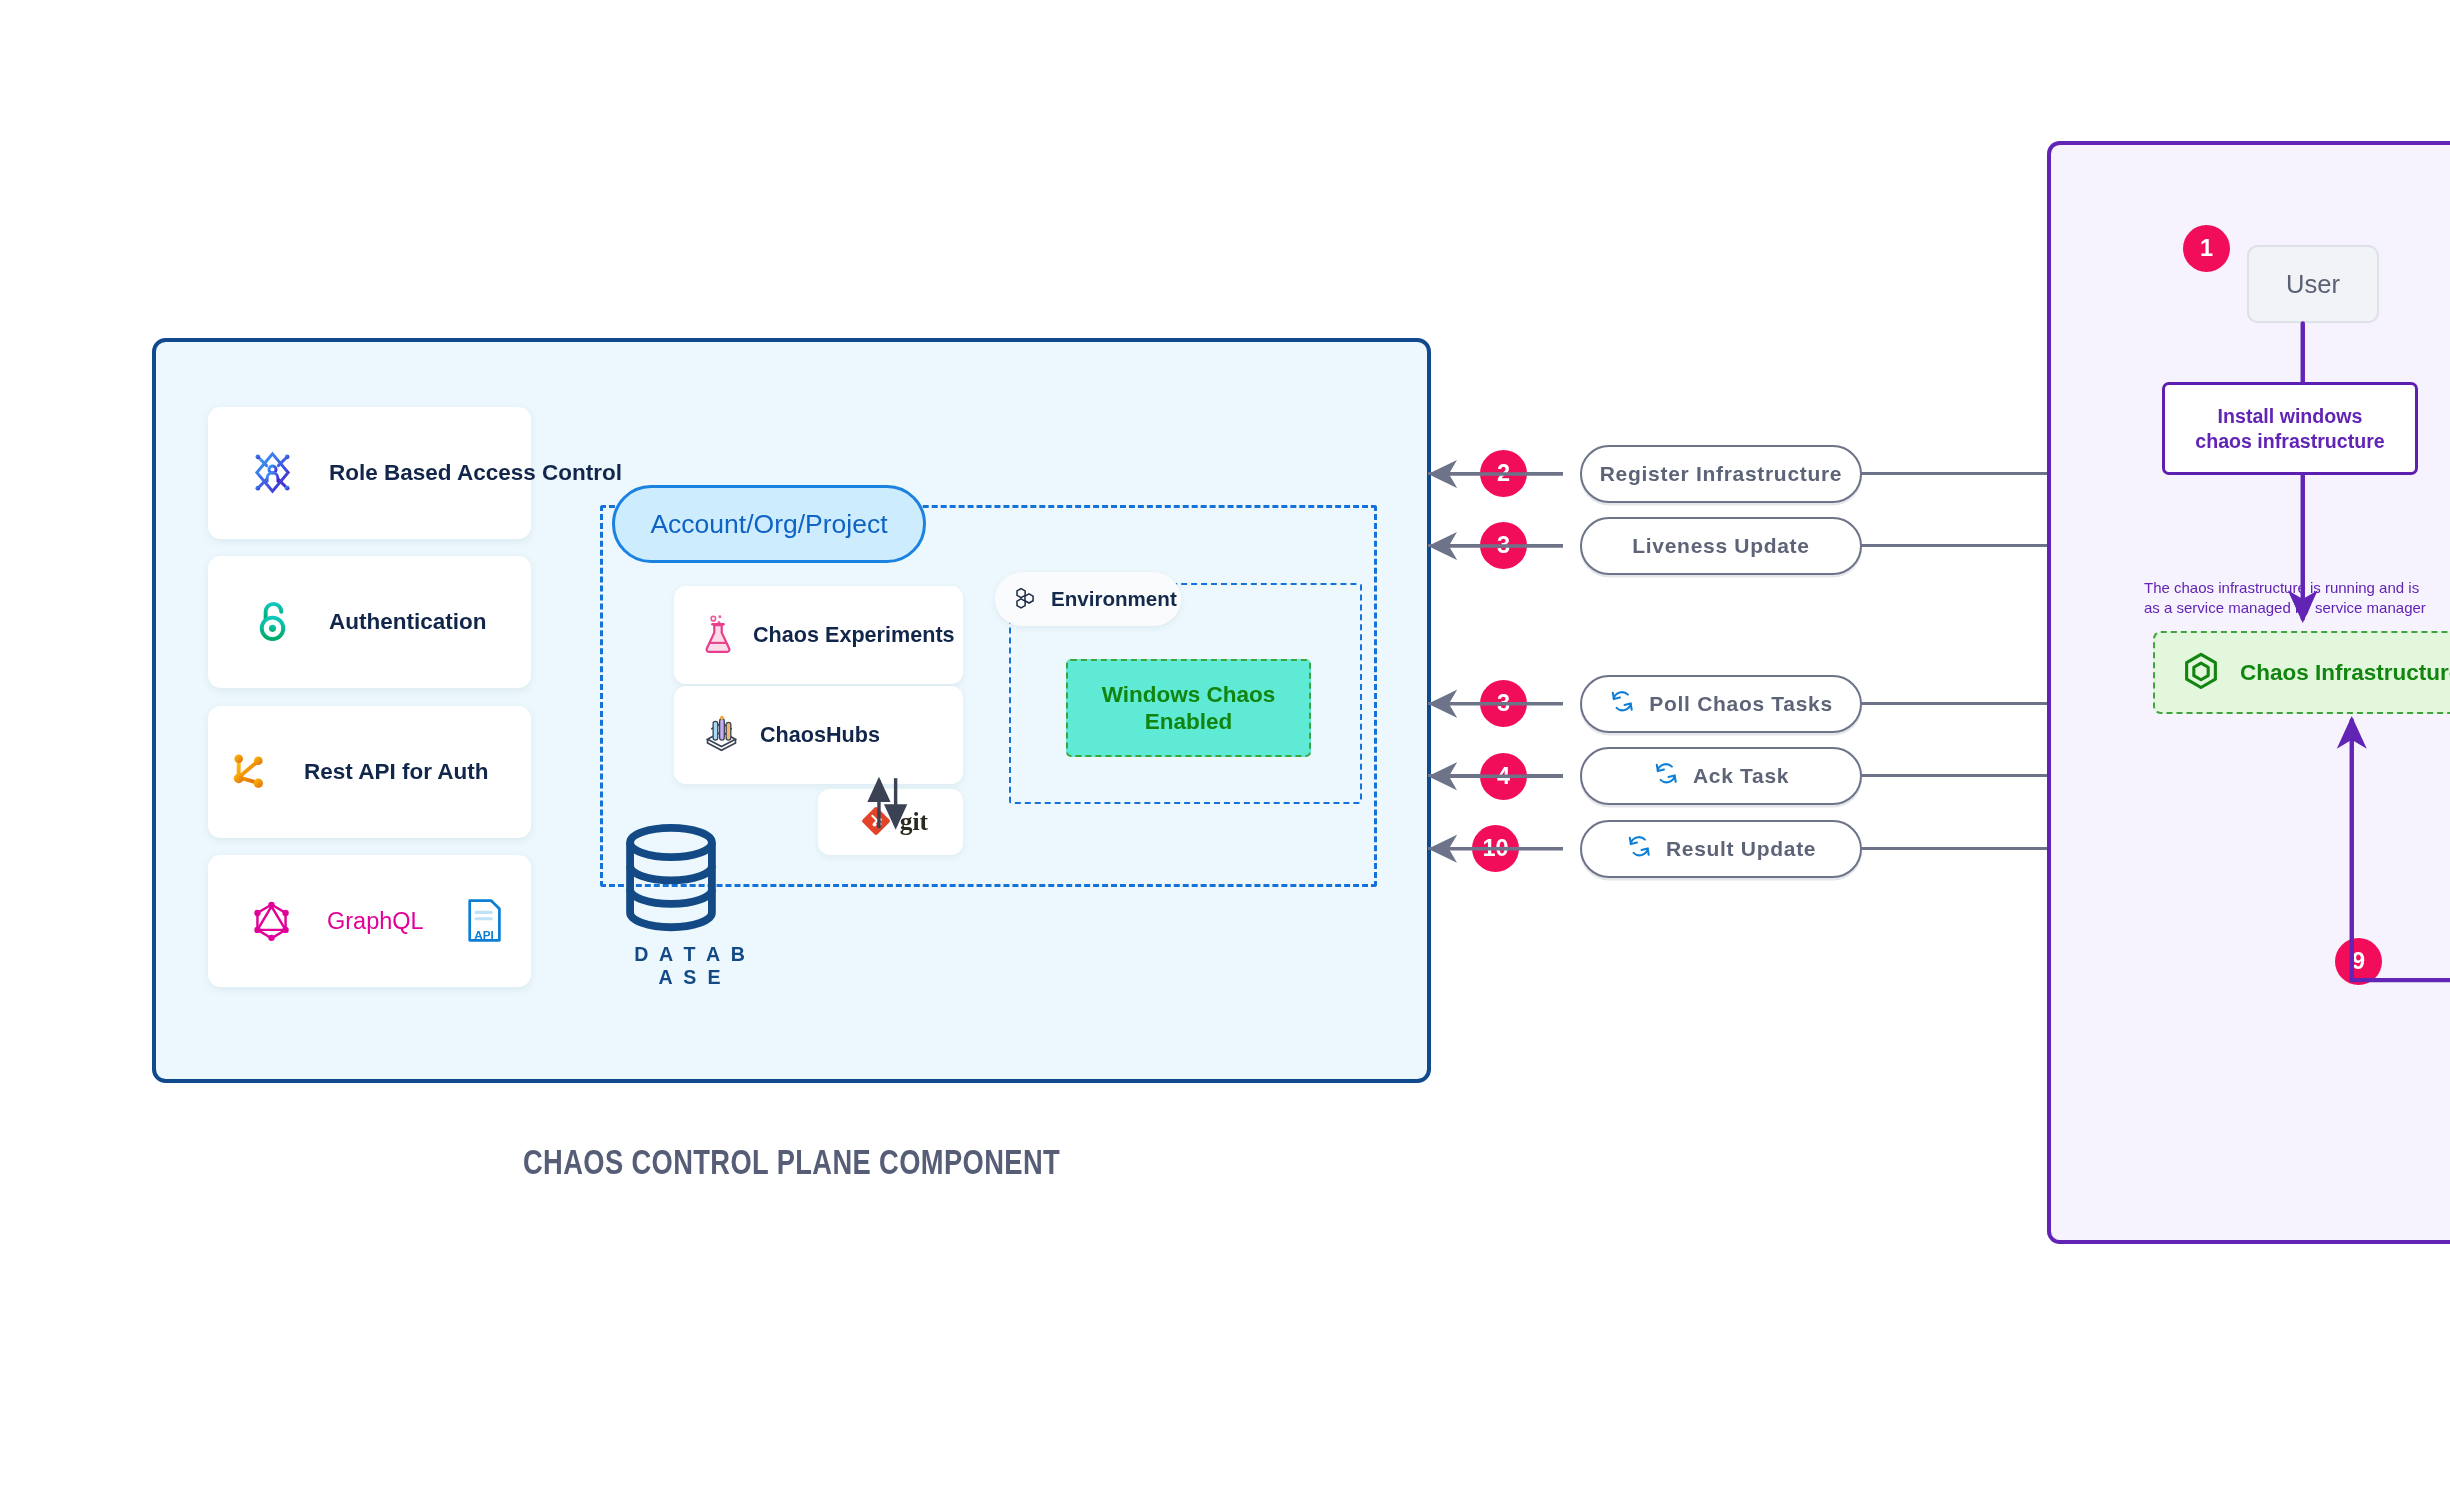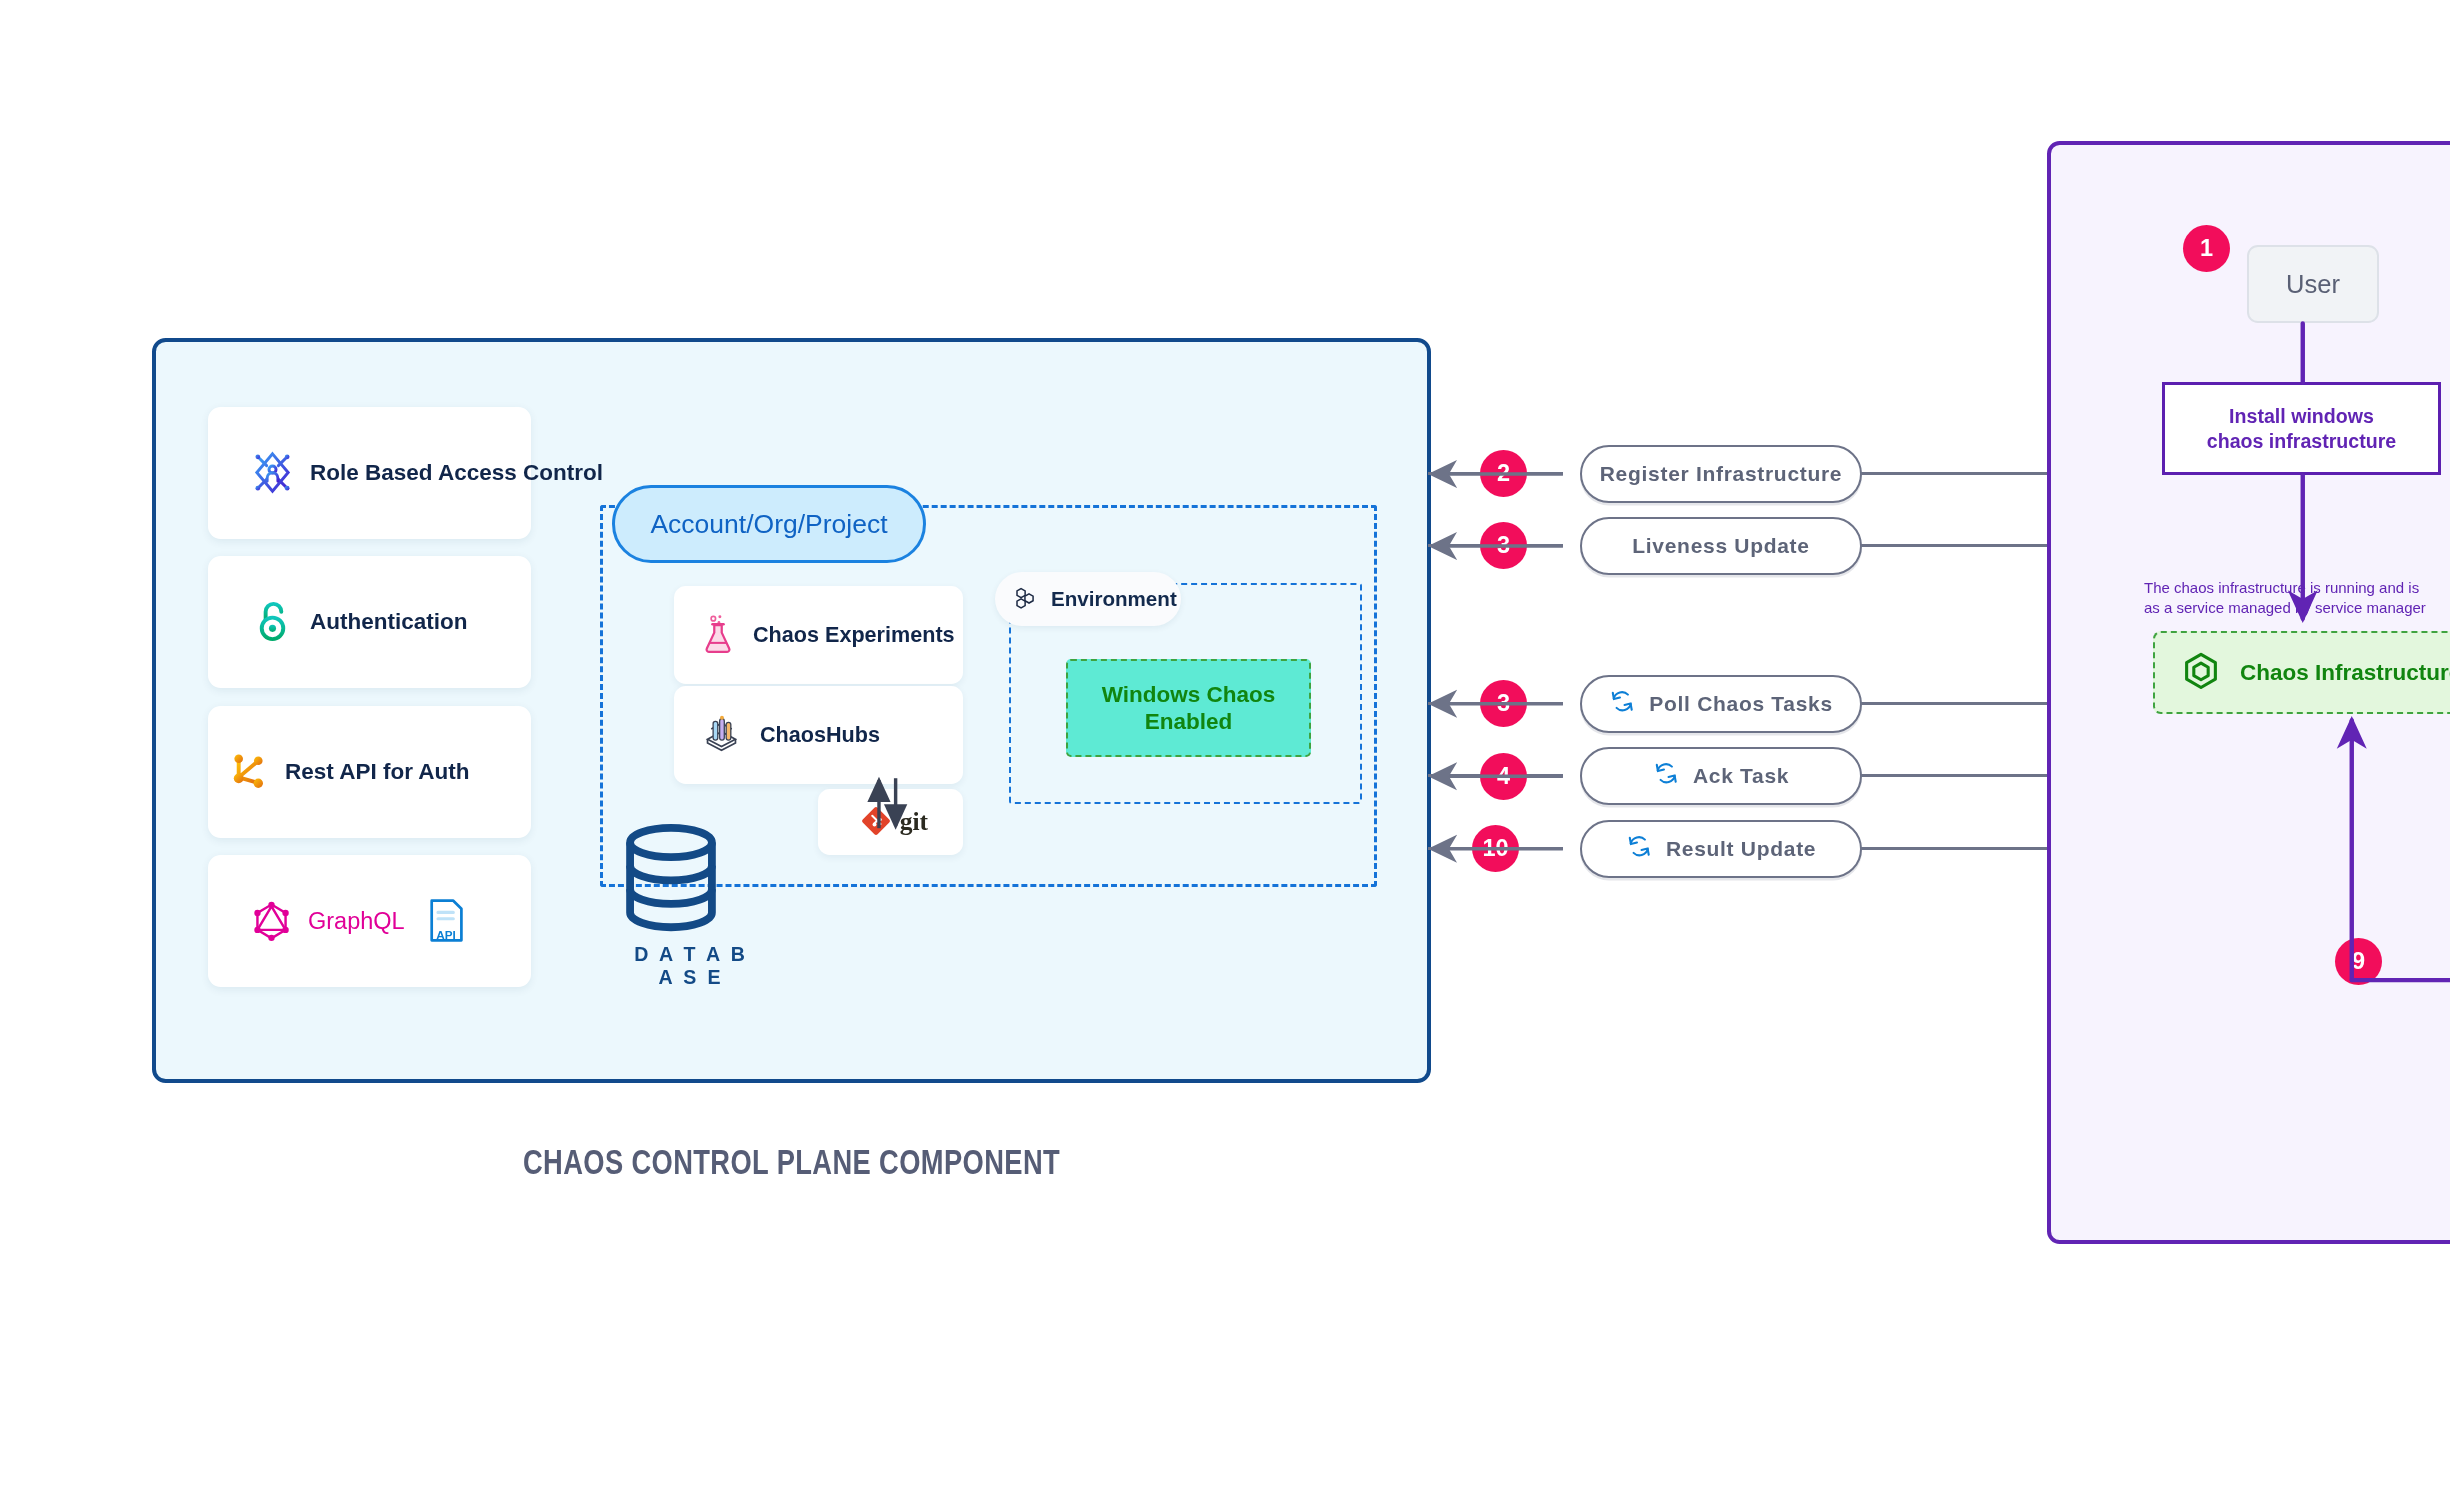--- a/index.html
+++ b/index.html
@@ -12,21 +12,21 @@
       background:#ecf8fd;border:4.4px solid #114a8c;border-radius:13.7px;}
   #control-title{left:152px;top:1142px;width:1279px;text-align:center;
       font-size:35px;font-weight:700;color:#565d76;letter-spacing:0.5px;
       transform:scaleX(.78);transform-origin:center;}
   #exec-title{left:1911px;top:1303px;width:1769px;text-align:center;
       font-size:35px;font-weight:700;color:#565d76;letter-spacing:0.5px;
       transform:scaleX(.78);transform-origin:center;}
 
   .svc-card{width:323px;height:132px;background:#fff;border-radius:12.7px;
       box-shadow:0 2.9px 8.8px rgba(20,50,90,.07);display:flex;align-items:center;
-      padding-left:41px;gap:14px;}
+      padding-left:41px;gap:33px;}
   .svc-label{font-size:22.5px;font-weight:700;color:#11264a;white-space:nowrap;}
   #svc-rbac{left:208px;top:407px;}
   #svc-auth{left:208px;top:556px;}
   #svc-rest{left:208px;top:706px;padding-left:16px;}
   #svc-graph{left:208px;top:855px;}
 
   
   #aop-region{left:600px;top:505px;width:777px;height:382px;
       border:3.4px dashed #1573d8;border-radius:2.9px;background:transparent;}
   #aop-pill{left:612px;top:485px;width:314px;height:78px;background:#cdecfd;
@@ -66,22 +66,22 @@
 
   
   #exec-plane{left:2047px;top:141px;width:1607px;height:1103px;
       background:#f7f3fe;border:4.4px solid #6124b4;border-radius:12.7px;}
 
   #user-box{left:2247px;top:245px;width:132px;height:78px;background:#f1f3f6;
       border:2px solid #dde1e8;border-radius:10.8px;display:flex;align-items:center;
       justify-content:center;font-size:25.5px;color:#5a6075;}
   #num1{left:2183px;top:225px;}
 
-  #install-box{left:2162px;top:382px;width:279px;height:93px;background:#fff;
-      border:3.4px solid #5c1fb0;border-radius:0;display:flex;align-items:center;
+  #install-box{left:2162px;top:382px;width:256px;height:93px;background:#fff;
+      border:3.4px solid #5c1fb0;border-radius:7px;display:flex;align-items:center;
       justify-content:center;text-align:center;font-size:19.6px;font-weight:700;
       color:#6124b4;line-height:1.25;}
 
   #infra-note{left:2144px;top:578px;width:353px;font-size:15px;color:#6124b4;line-height:1.3;}
   #infra-box{left:2153px;top:631px;width:323px;height:83px;background:#e3f7dd;
       border:2px dashed #3fa33f;border-radius:7.8px;display:flex;align-items:center;
       gap:19.6px;padding-left:27.4px;}
   #infra-label{font-size:22.5px;font-weight:700;color:#11850f;}
 
   #num9{left:2335px;top:938px;}

